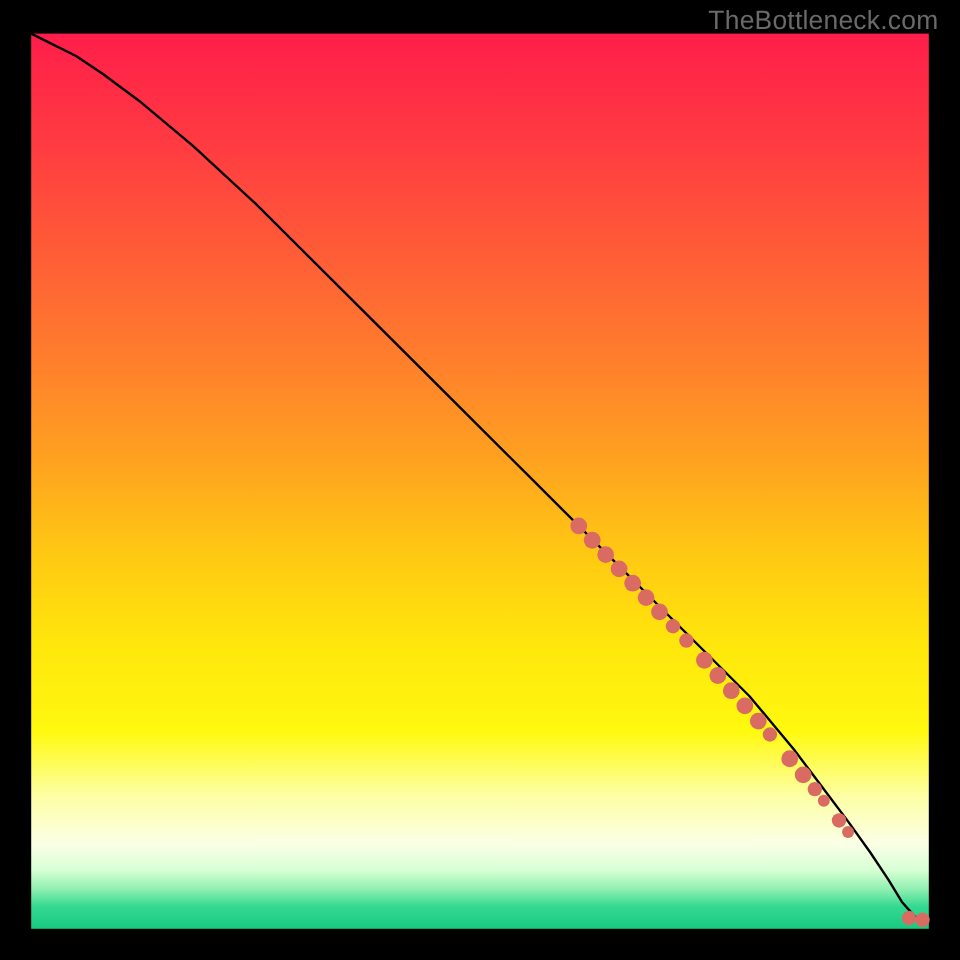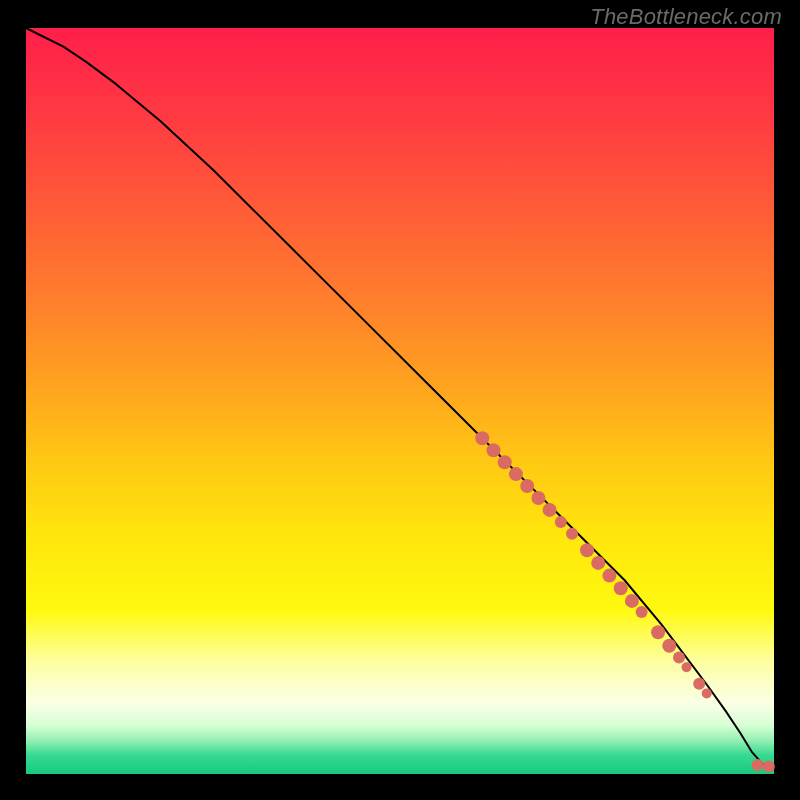--- a/index.html
+++ b/index.html
@@ -8,21 +8,20 @@
     width: 800px;
     height: 800px;
     background: #000;
     overflow: hidden;
     font-family: Arial, Helvetica, sans-serif;
   }
   .stage {
     position: relative;
     width: 800px;
     height: 800px;
-    font-style: italic;
   }
   .watermark {
     position: absolute;
     top: 4px;
     right: 18px;
     color: #6a6a6a;
     font-size: 22px;
     font-weight: 500;
     letter-spacing: 0.2px;
     z-index: 10;

